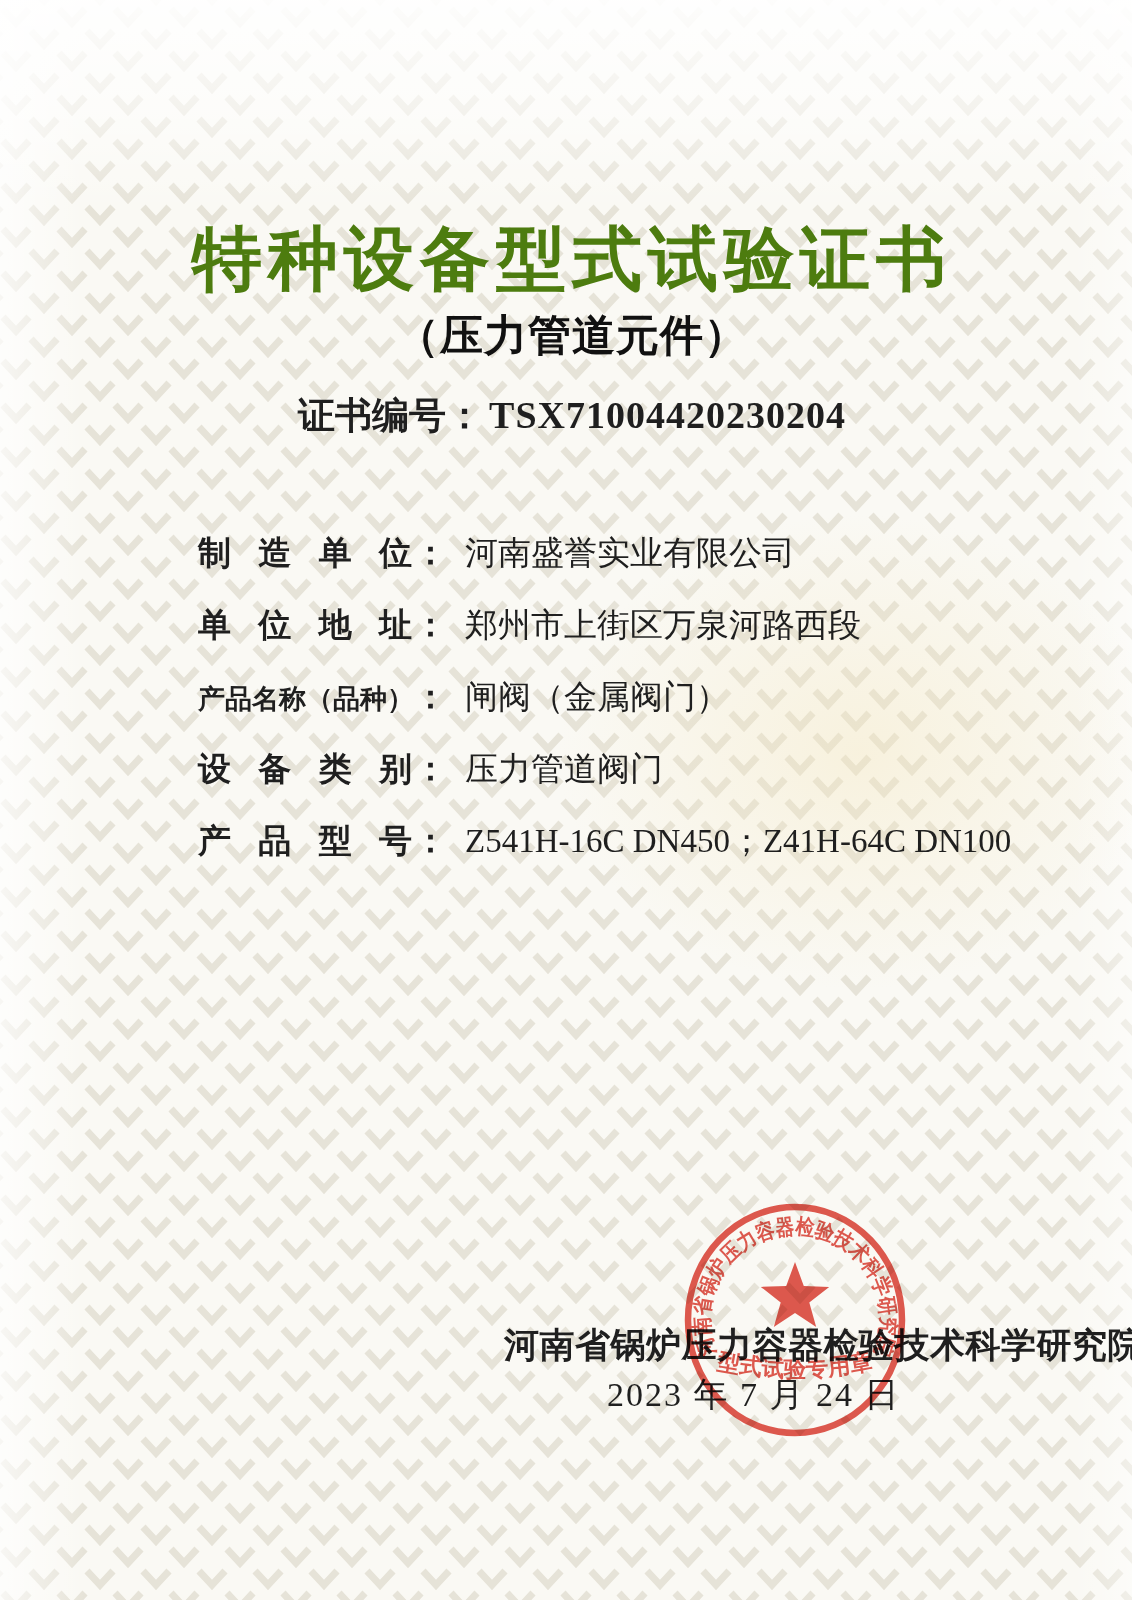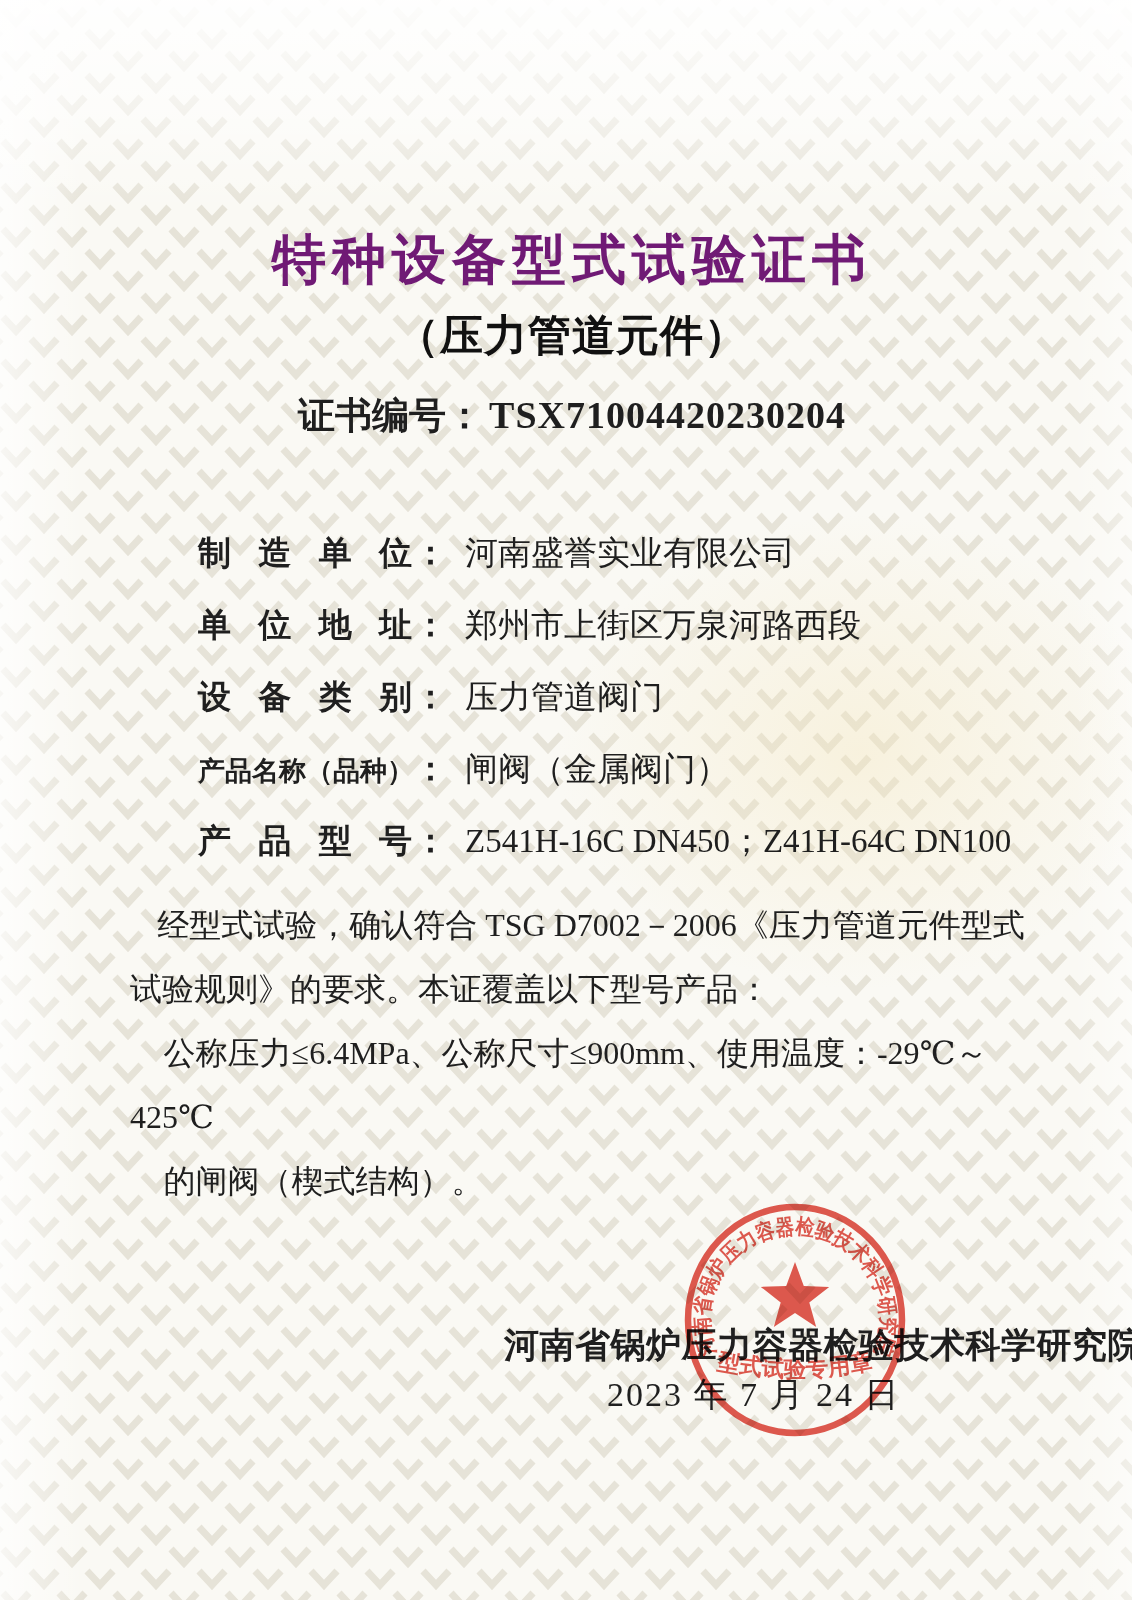--- a/index.html
+++ b/index.html
@@ -19,22 +19,22 @@
       linear-gradient(180deg, rgba(255,255,255,.92) 0px, rgba(255,255,255,.55) 110px, rgba(255,255,255,0) 210px),
       linear-gradient(90deg, rgba(255,255,255,.7) 0px, rgba(255,255,255,0) 85px),
       linear-gradient(270deg, rgba(255,255,255,.45) 0px, rgba(255,255,255,0) 60px);
   }
   .content{position:relative;z-index:2;}
 
   
   .hdr{padding-top:220px;text-align:center;}
   .title{
     margin:0;padding-left:12px;
-    font-size:54px;line-height:80px;font-weight:900;
-    letter-spacing:6px;color:#701a75;
+    font-size:70px;line-height:80px;font-weight:900;
+    letter-spacing:6px;color:#4d7c0f;
     font-family:"Liberation Serif","DejaVu Serif",serif;
   }
   .subtitle{
     margin-top:8px;padding-left:12px;
     font-size:43px;line-height:56px;font-weight:900;
     letter-spacing:1px;color:#111;
   }
   .certno{margin-top:28px;padding-left:12px;font-size:37px;line-height:46px;font-weight:bold;}
   .cn-value{font-family:"Liberation Serif","DejaVu Serif",serif;font-size:38px;letter-spacing:1px;margin-left:6px;}
 
@@ -112,38 +112,33 @@
     <div class="fields">
       <div class="frow">
         <span class="flabel">制 造 单 位</span><span class="fcolon">：</span>
         <span class="fvalue">河南盛誉实业有限公司</span>
       </div>
       <div class="frow">
         <span class="flabel">单 位 地 址</span><span class="fcolon">：</span>
         <span class="fvalue">郑州市上街区万泉河路西段</span>
       </div>
       <div class="frow">
+        <span class="flabel tight">产品名称（品种）</span><span class="fcolon">：</span>
+        <span class="fvalue">闸阀（金属阀门）</span>
+      </div>
+      <div class="frow">
         <span class="flabel">设 备 类 别</span><span class="fcolon">：</span>
         <span class="fvalue">压力管道阀门</span>
-      </div>
-      <div class="frow">
-        <span class="flabel tight">产品名称（品种）</span><span class="fcolon">：</span>
-        <span class="fvalue">闸阀（金属阀门）</span>
       </div>
       <div class="frow">
         <span class="flabel">产 品 型 号</span><span class="fcolon">：</span>
         <span class="fvalue">Z541H-16C DN450；Z41H-64C DN100</span>
       </div>
     </div>
 
-    <div class="bodytext">
-      <p class="p1">经型式试验，确认符合 TSG D7002－2006《压力管道元件型式试验规则》的要求。本证覆盖以下型号产品：</p>
-      <p class="spec">公称压力≤6.4MPa、公称尺寸≤900mm、使用温度：-29℃～425℃</p>
-      <p class="spec">的闸阀（楔式结构）。</p>
-    </div>
 
   </div>
 
   <div class="institution">河南省锅炉压力容器检验技术科学研究院</div>
   <div class="date">2023 年 7 月 24 日</div>
 
   <svg class="seal" width="286" height="304" viewBox="-143 -152 286 304" aria-hidden="true">
     <ellipse cx="0" cy="0" rx="107" ry="113" fill="none" stroke="currentColor" stroke-width="6.5"></ellipse>
     <path id="sealRing" d="M -77.9 36.3 A 86 86 0 1 1 77.9 36.3" fill="none"></path>
     <text class="ring"><textPath href="#sealRing" startOffset="50%" text-anchor="middle" lengthAdjust="spacingAndGlyphs" textLength="338">河南省锅炉压力容器检验技术科学研究院</textPath></text>

